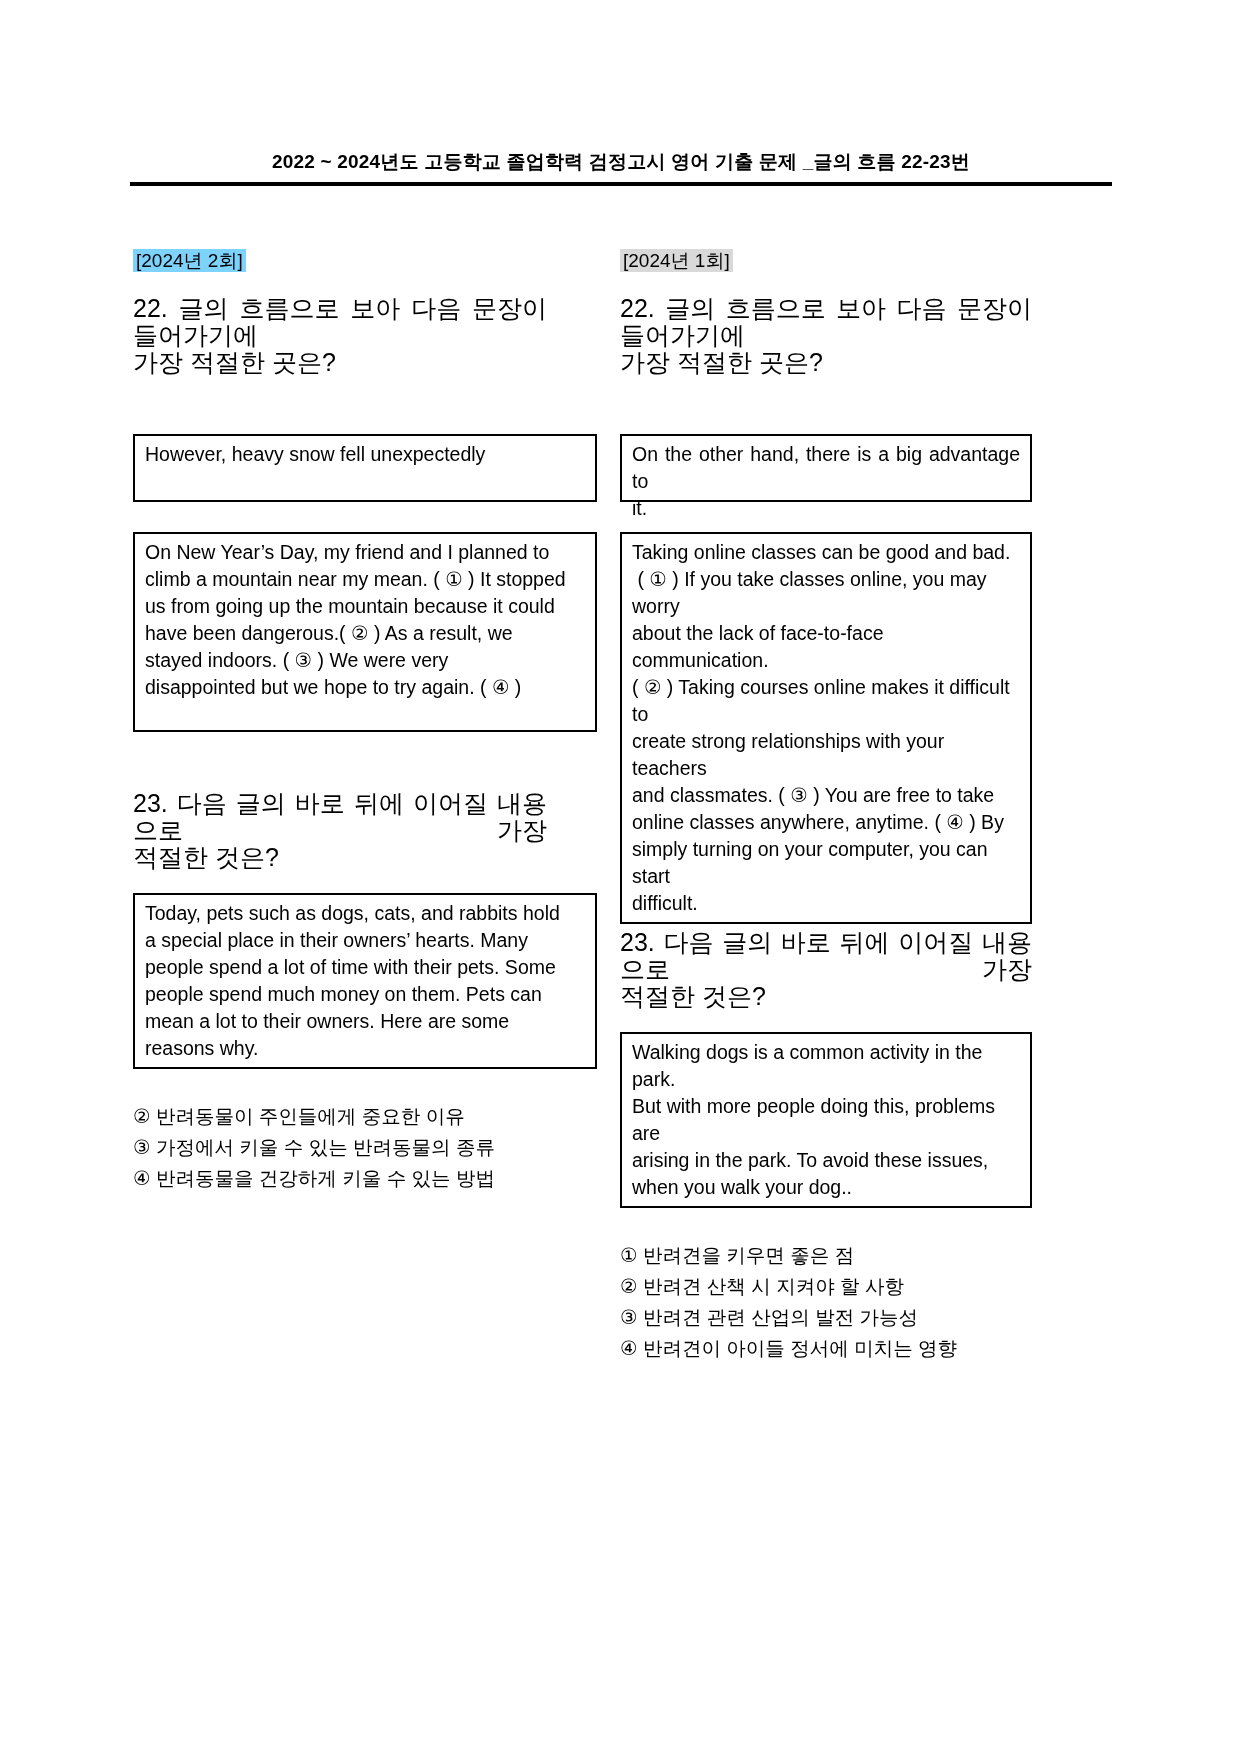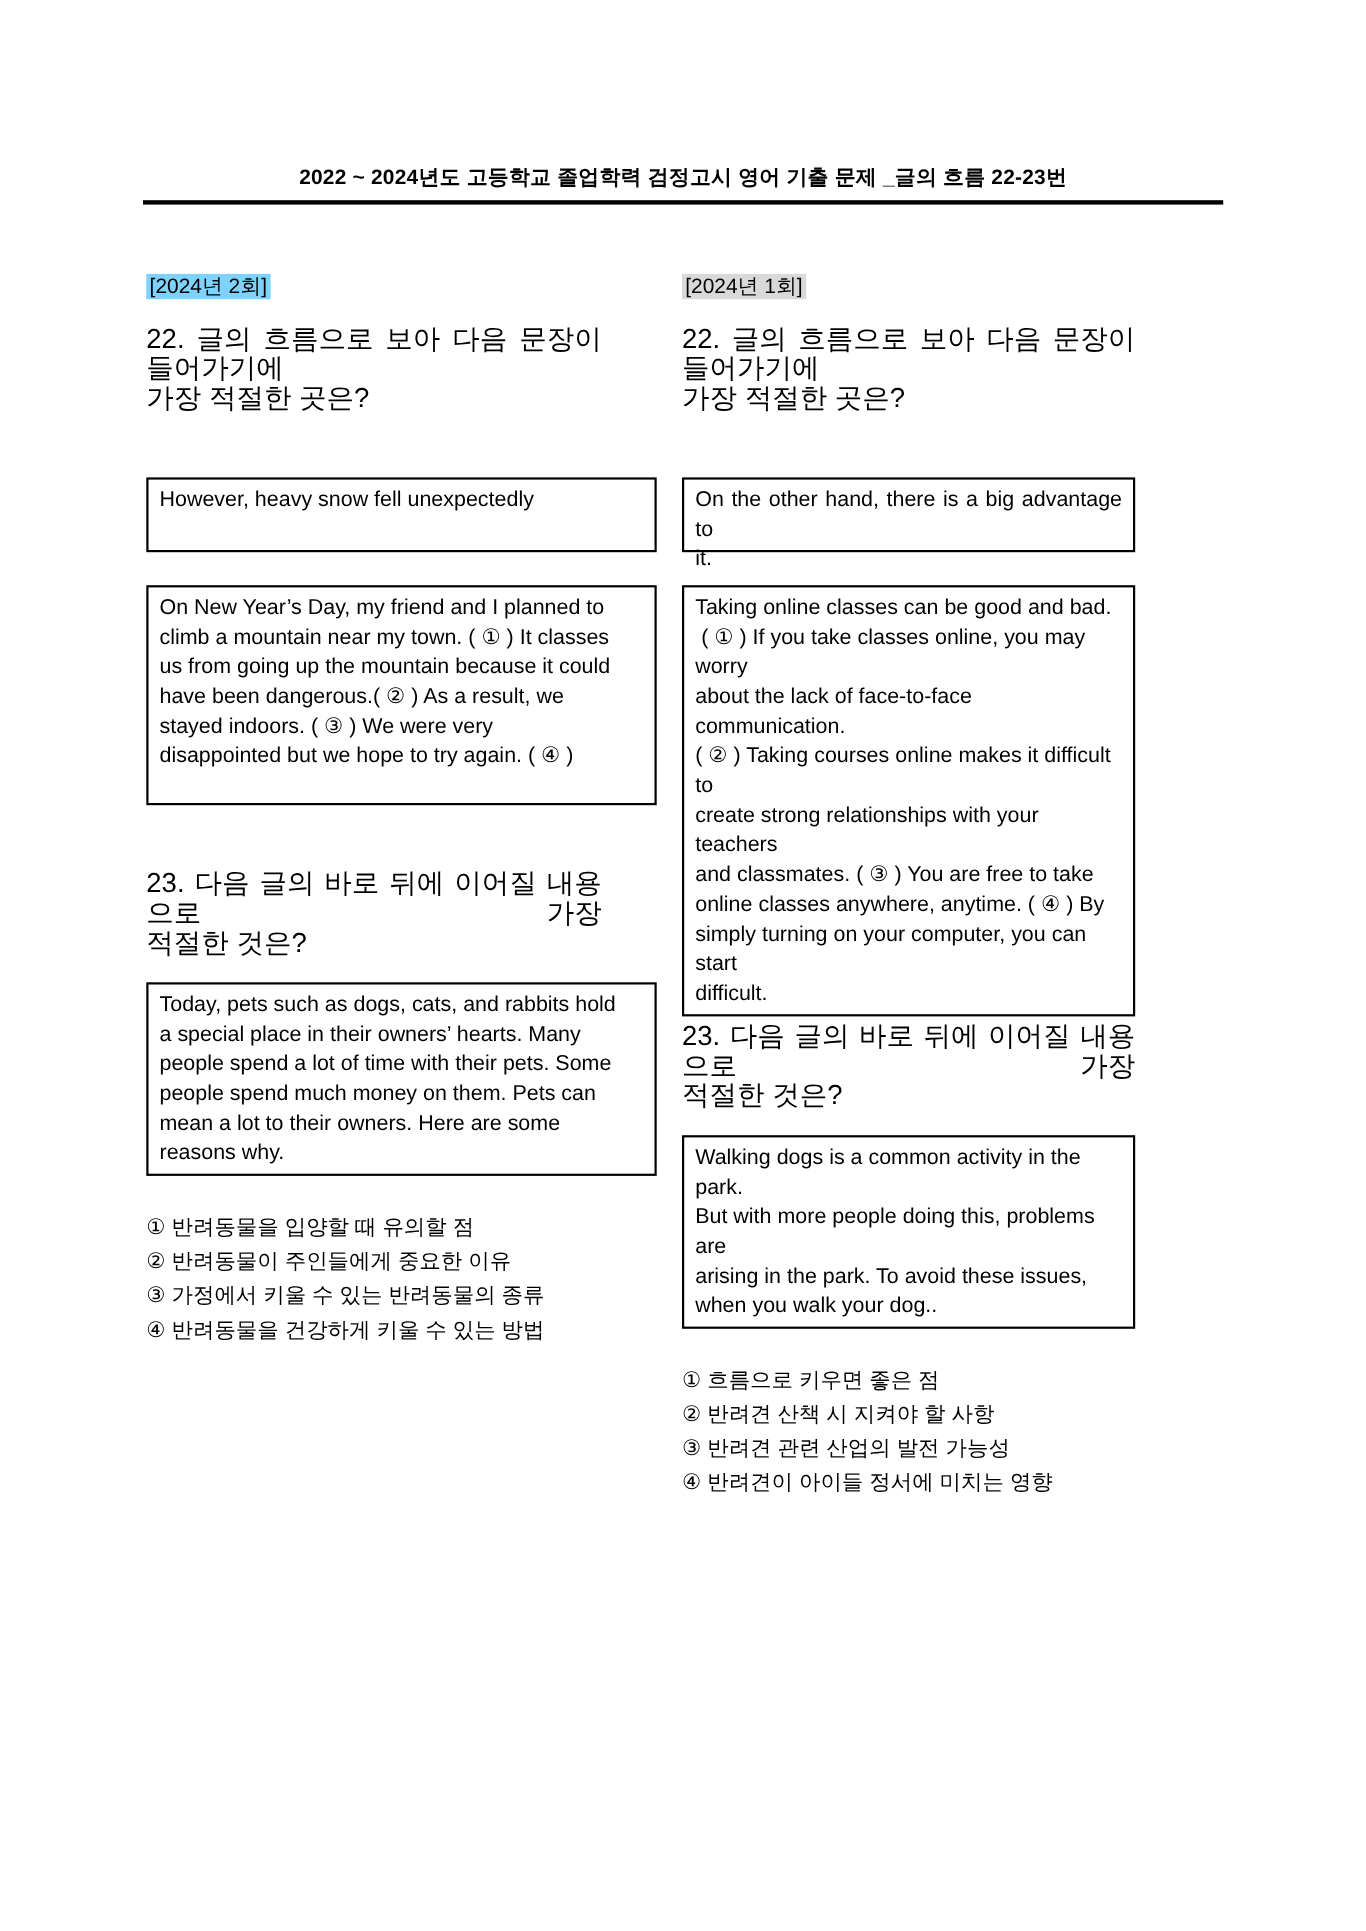--- a/index.html
+++ b/index.html
@@ -56,40 +56,39 @@
     </div>
     <div class="q-text">
         <div class="line">22. 글의 흐름으로 보아 다음 문장이 들어가기에</div>
         <div class="line">가장 적절한 곳은?</div>
       </div>
     <div class="box box-sentence">
         <div class="line">However, heavy snow fell unexpectedly</div>
       </div>
     <div class="box box-passage">
         <div class="line">On New Year’s Day, my friend and I planned to</div>
-        <div class="line">climb a mountain near my town. ( ① ) It classes</div>
+        <div class="line">climb a mountain near my mean. ( ① ) It stopped</div>
         <div class="line">us from going up the mountain because it could</div>
         <div class="line">have been dangerous.( ② ) As a result, we</div>
         <div class="line">stayed indoors. ( ③ ) We were very</div>
         <div class="line">disappointed but we hope to try again. ( ④ )</div>
       </div>
     <div class="q-text q23">
         <div class="line">23. 다음 글의 바로 뒤에 이어질 내용으로 가장</div>
         <div class="line">적절한 것은?</div>
       </div>
     <div class="box box-intro">
         <div class="line">Today, pets such as dogs, cats, and rabbits hold</div>
         <div class="line">a special place in their owners’ hearts. Many</div>
         <div class="line">people spend a lot of time with their pets. Some</div>
         <div class="line">people spend much money on them. Pets can</div>
         <div class="line">mean a lot to their owners. Here are some</div>
         <div class="line">reasons why.</div>
       </div>
     <div class="options">
-        <div class="line">① 반려동물을 입양할 때 유의할 점</div>
         <div class="line">② 반려동물이 주인들에게 중요한 이유</div>
         <div class="line">③ 가정에서 키울 수 있는 반려동물의 종류</div>
         <div class="line">④ 반려동물을 건강하게 키울 수 있는 방법</div>
       </div>
   </section>
 
   <section class="col-b">
     <div class="exam-label-row">
       <span class="exam-label" style="background-color: rgb(217, 217, 217);">[2024년 1회]</span>
     </div>
@@ -116,20 +115,20 @@
         <div class="line">23. 다음 글의 바로 뒤에 이어질 내용으로 가장</div>
         <div class="line">적절한 것은?</div>
       </div>
     <div class="box box-intro">
         <div class="line">Walking dogs is a common activity in the park.</div>
         <div class="line">But with more people doing this, problems are</div>
         <div class="line">arising in the park. To avoid these issues,</div>
         <div class="line">when you walk your dog..</div>
       </div>
     <div class="options">
-        <div class="line">① 흐름으로 키우면 좋은 점</div>
+        <div class="line">① 반려견을 키우면 좋은 점</div>
         <div class="line">② 반려견 산책 시 지켜야 할 사항</div>
         <div class="line">③ 반려견 관련 산업의 발전 가능성</div>
         <div class="line">④ 반려견이 아이들 정서에 미치는 영향</div>
       </div>
   </section>
 
 </div>
 
 </body></html>

